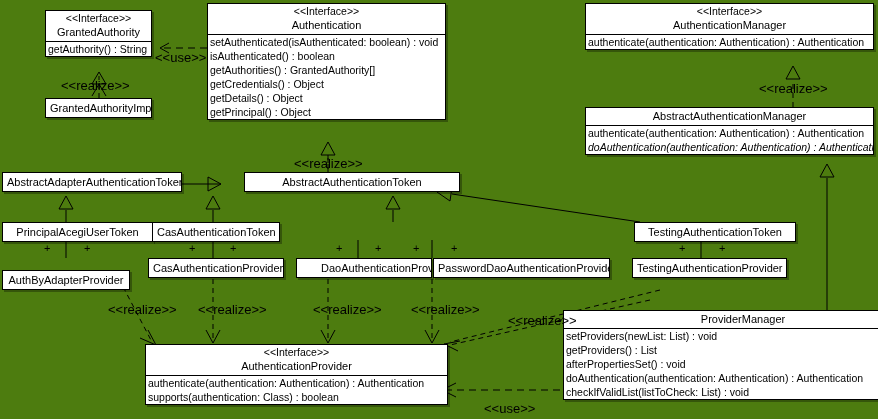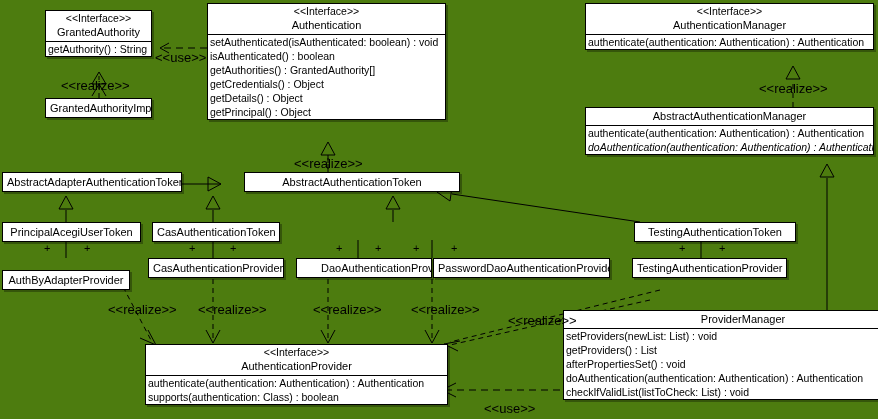--- a/index.html
+++ b/index.html
@@ -216,21 +216,21 @@
       <div class="cls-title abstract">AbstractAdapterAuthenticationToken</div>
     </div>
   </div>
 
   <div class="uml-class compact" style="left:221px; top:172px; width:216px;margin-left:23px;">
     <div class="cls-header">
       <div class="cls-title abstract">AbstractAuthenticationToken</div>
     </div>
   </div>
 
-  <div class="uml-class compact" style="left:2px; top:222px; width:139px;">
+  <div class="uml-class compact" style="left:2px; top:222px; width:151px;">
     <div class="cls-header">
       <div class="cls-title">PrincipalAcegiUserToken</div>
     </div>
   </div>
 
   <div class="uml-class compact" style="left:152px; top:222px; width:128px;">
     <div class="cls-header">
       <div class="cls-title">CasAuthenticationToken</div>
     </div>
   </div>

